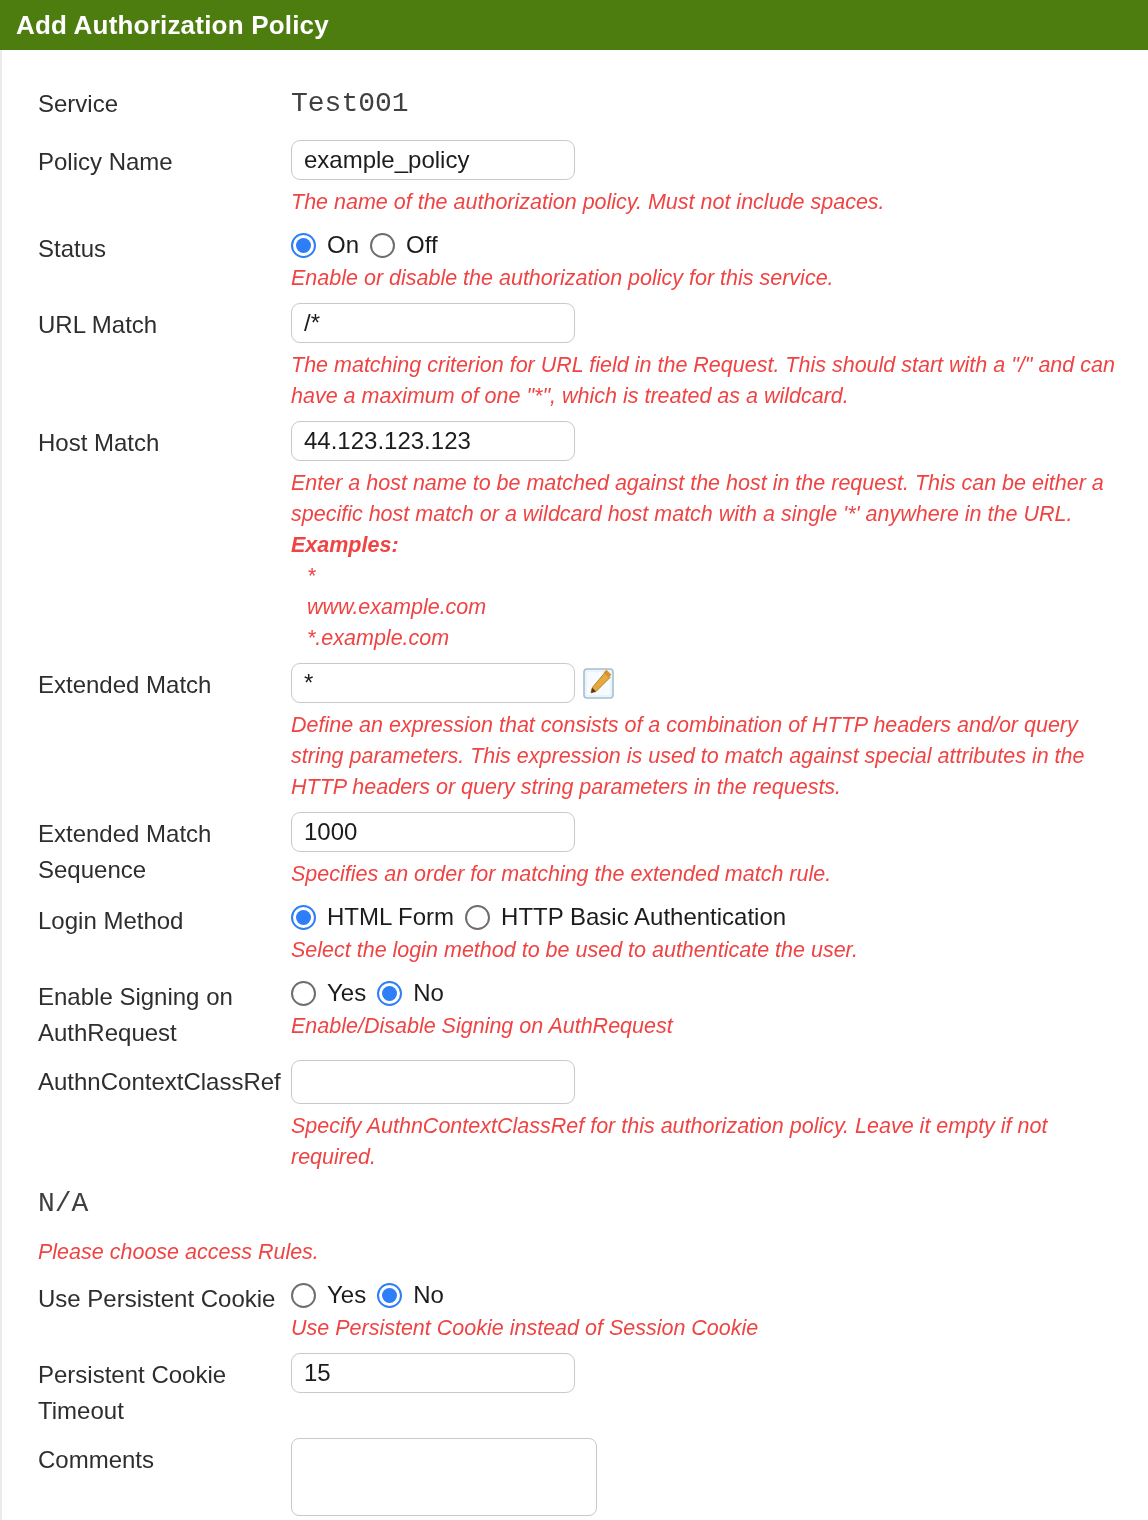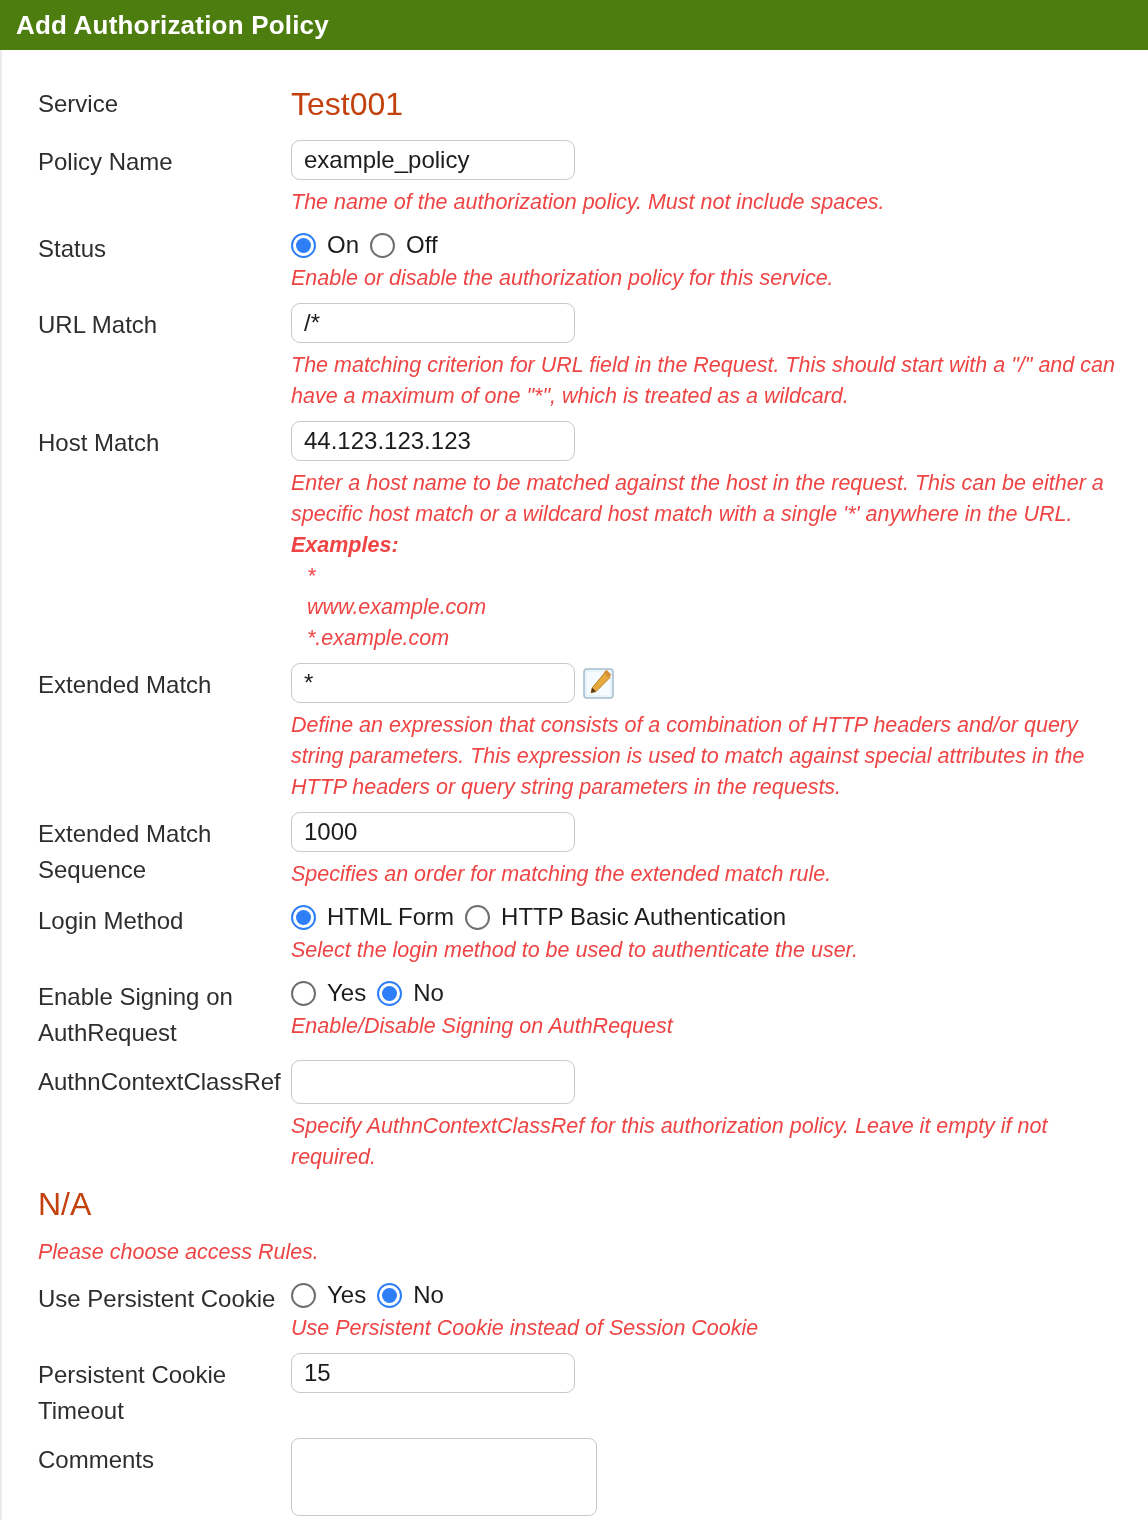--- a/index.html
+++ b/index.html
@@ -24,21 +24,21 @@
     padding: 32px 0 18px 0;
     min-height: 1452px;
   }
   .row { display: flex; align-items: flex-start; padding-left: 36px; margin-bottom: 9px; }
   .row.svc { margin-bottom: 18px; }
   .label {
     width: 253px; flex-shrink: 0; font-size: 24px; line-height: 36px;
     color: #2e2e2e; padding-top: 4px;
   }
   .field { flex: 1 1 auto; min-width: 0; }
-  .static-value { font-size: 32px; color: #c2410c; padding-top: 6px; line-height: 32px; }
+  .static-value { font-size: 28px; color: #404040; padding-top: 6px; line-height: 32px; font-family: Liberation Mono, monospace; }
   .text-input {
     width: 284px; height: 40px; border: 1.5px solid #c9c9c9; border-radius: 9px;
     font-family: inherit; font-size: 24px; color: #1c1c1c; padding: 2px 12px;
     outline: none; background: #fff;
   }
   .text-input.tall { height: 44px; }
   .comments-area {
     width: 306px; height: 78px; border: 1.5px solid #c9c9c9; border-radius: 8px;
     font-family: inherit; font-size: 22px; color: #1c1c1c; padding: 6px 12px;
     outline: none; resize: none; background: #fff;

